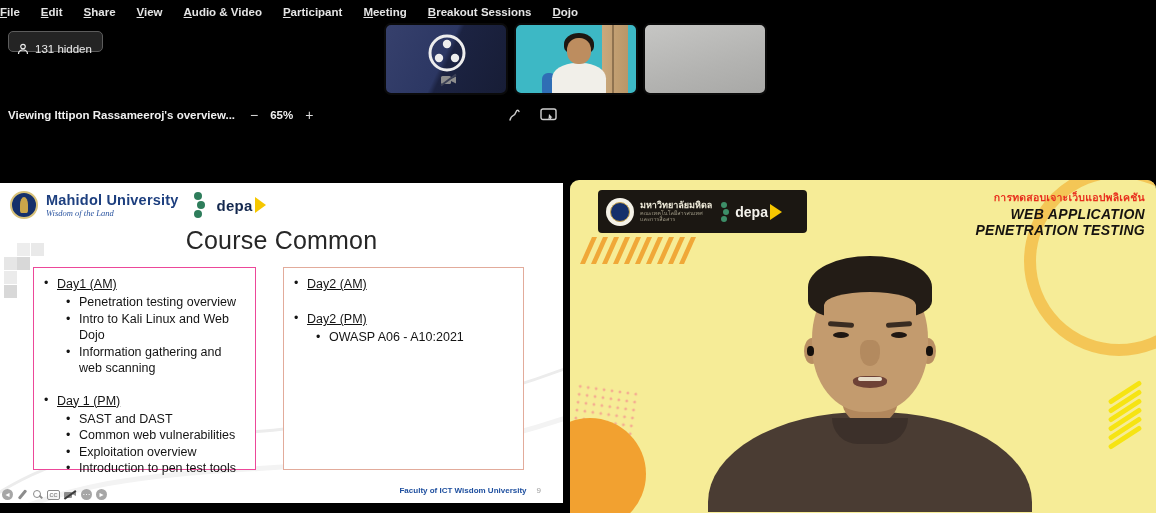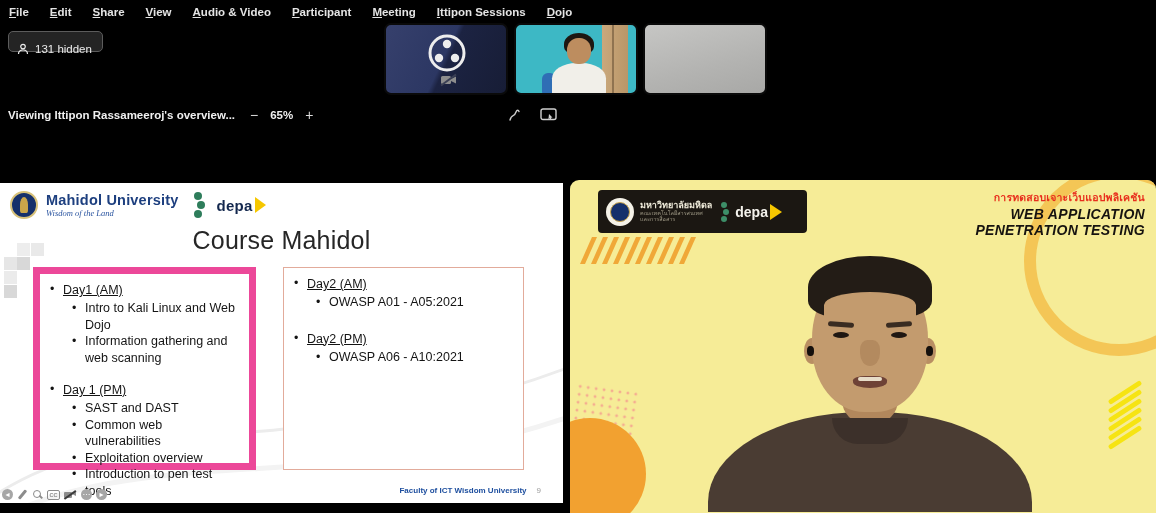--- a/index.html
+++ b/index.html
@@ -1,21 +1,21 @@
 <!DOCTYPE html>
 <html><head>
 <meta charset="utf-8">
 <style>
   * { margin:0; padding:0; box-sizing:border-box; }
   html,body { background:#000; }
   body { font-family:"Liberation Sans", sans-serif; }
   .app { position:relative; width:1156px; height:513px; background:#000; overflow:hidden; }
 
   
-  .menubar { position:absolute; left:0; top:0; width:100%; height:24px; display:flex; align-items:center; gap:21px; padding-left:9px; }
+  .menubar { position:absolute; left:0; top:0; width:100%; height:24px; display:flex; align-items:center; gap:21px; }
   .menu-item { display:inline-block; color:#e4e4e4; font-size:11.5px; font-weight:600; cursor:default; white-space:nowrap; }
   .menu-item::first-letter { text-decoration:underline; }
 
   
   .badge { position:absolute; left:8px; top:31px; height:21px; display:flex; align-items:center; gap:6px; padding:14px 10px 0 8px; background:#242424; border:1px solid #5c5c5c; border-radius:5px; }
   .badge span { color:#ececec; font-size:11.5px; }
 
   
   .thumb { position:absolute; top:23px; width:124px; height:72px; border-radius:7px; border:2px solid #0a0a0a; overflow:hidden; }
   .thumb-1 { left:384px; background:linear-gradient(115deg,#36406c 0%,#2c3763 48%,#1c2342 52%,#171d36 100%); }
@@ -50,21 +50,21 @@
   .ict-logo b:nth-child(2) { margin-left:6px; }
   .depa { display:flex; align-items:center; margin-left:4px; }
   .depa .depa-word { color:#14284e; font-size:15px; font-weight:700; letter-spacing:.3px; }
   .depa .depa-arrow { width:0; height:0; border-left:11px solid #f6c700; border-top:8px solid transparent; border-bottom:8px solid transparent; margin-left:2px; }
 
   .px-squares i { position:absolute; width:13px; height:13px; display:block; }
 
   .slide-title { position:absolute; left:0; top:43px; width:100%; text-align:center; color:#262626; font-size:25px; font-weight:400; letter-spacing:.2px; }
 
   .box { position:absolute; top:84px; height:203px; background:#fff; padding:9px 8px 8px 10px; }
-  .box-left  { left:33px;  width:223px; border:7px solid #ec4899; }
+  .box-left  { left:33px;  width:223px; border:1px solid #ec4899; }
   .box-right { left:283px; width:241px; border:1px solid #e2ab9b; }
   .sec { margin-bottom:17px; }
   .sec-heading { position:relative; padding-left:13px; font-size:12.5px; color:#141414; text-decoration:underline; margin-bottom:3px; }
   .sec-heading::before { content:"\2022"; position:absolute; left:0; top:-1px; text-decoration:none; color:#141414; }
   .sec ul { list-style:none; }
   .sec li { position:relative; padding-left:13px; margin-left:22px; font-size:12.5px; line-height:16.5px; color:#141414; }
   .sec li::before { content:"\2022"; position:absolute; left:0; top:0; color:#141414; }
   .box-right .sec { margin-bottom:21px; }
 
   .slide-footer { position:absolute; right:22px; bottom:8px; display:flex; align-items:baseline; gap:10px; }
@@ -142,21 +142,21 @@
 <div class="app">
 
   <div class="menubar">
     <span class="menu-item">File</span>
     <span class="menu-item">Edit</span>
     <span class="menu-item">Share</span>
     <span class="menu-item">View</span>
     <span class="menu-item">Audio &amp; Video</span>
     <span class="menu-item">Participant</span>
     <span class="menu-item">Meeting</span>
-    <span class="menu-item">Ittipon Sessions</span>
+    <span class="menu-item">Breakout Sessions</span>
     <span class="menu-item">Dojo</span>
   </div>
 
   <div class="badge">
     <svg width="12" height="12" viewBox="0 0 12 12">
       <circle cx="6" cy="3.6" r="2.3" fill="none" stroke="#ececec" stroke-width="1.2"></circle>
       <path d="M1.5 11 C1.5 8 4 7 6 7 C8 7 10.5 8 10.5 11" fill="none" stroke="#ececec" stroke-width="1.2"></path>
     </svg>
     <span>131 hidden</span>
   </div>
@@ -229,47 +229,45 @@
 
     <div class="px-squares">
       <i style="left:17px; top:60px;  background:#ededed;"></i>
       <i style="left:31px; top:60px;  background:#e9e9e9;"></i>
       <i style="left:4px;  top:74px;  background:#e6e6e6;"></i>
       <i style="left:17px; top:74px;  background:#d8d8d8;"></i>
       <i style="left:4px;  top:88px;  background:#ebebeb;"></i>
       <i style="left:4px;  top:102px; background:#d8d8d8;"></i>
     </div>
 
-    <div class="slide-title">Course Mahidol</div>
+    <div class="slide-title">Course Common</div>
 
     <div class="box box-left">
       <div class="sec">
         <div class="sec-heading">Day1 (AM)</div>
         <ul>
+          <li>Penetration testing overview</li>
           <li>Intro to Kali Linux and Web Dojo</li>
           <li>Information gathering and web scanning</li>
         </ul>
       </div>
       <div class="sec">
         <div class="sec-heading">Day 1 (PM)</div>
         <ul>
           <li>SAST and DAST</li>
           <li>Common web vulnerabilities</li>
           <li>Exploitation overview</li>
           <li>Introduction to pen test tools</li>
         </ul>
       </div>
     </div>
 
     <div class="box box-right">
       <div class="sec">
         <div class="sec-heading">Day2 (AM)</div>
-        <ul>
-          <li>OWASP A01 - A05:2021</li>
-        </ul>
       </div>
       <div class="sec">
         <div class="sec-heading">Day2 (PM)</div>
         <ul>
           <li>OWASP A06 - A10:2021</li>
         </ul>
       </div>
     </div>
 
     <div class="slide-footer">

